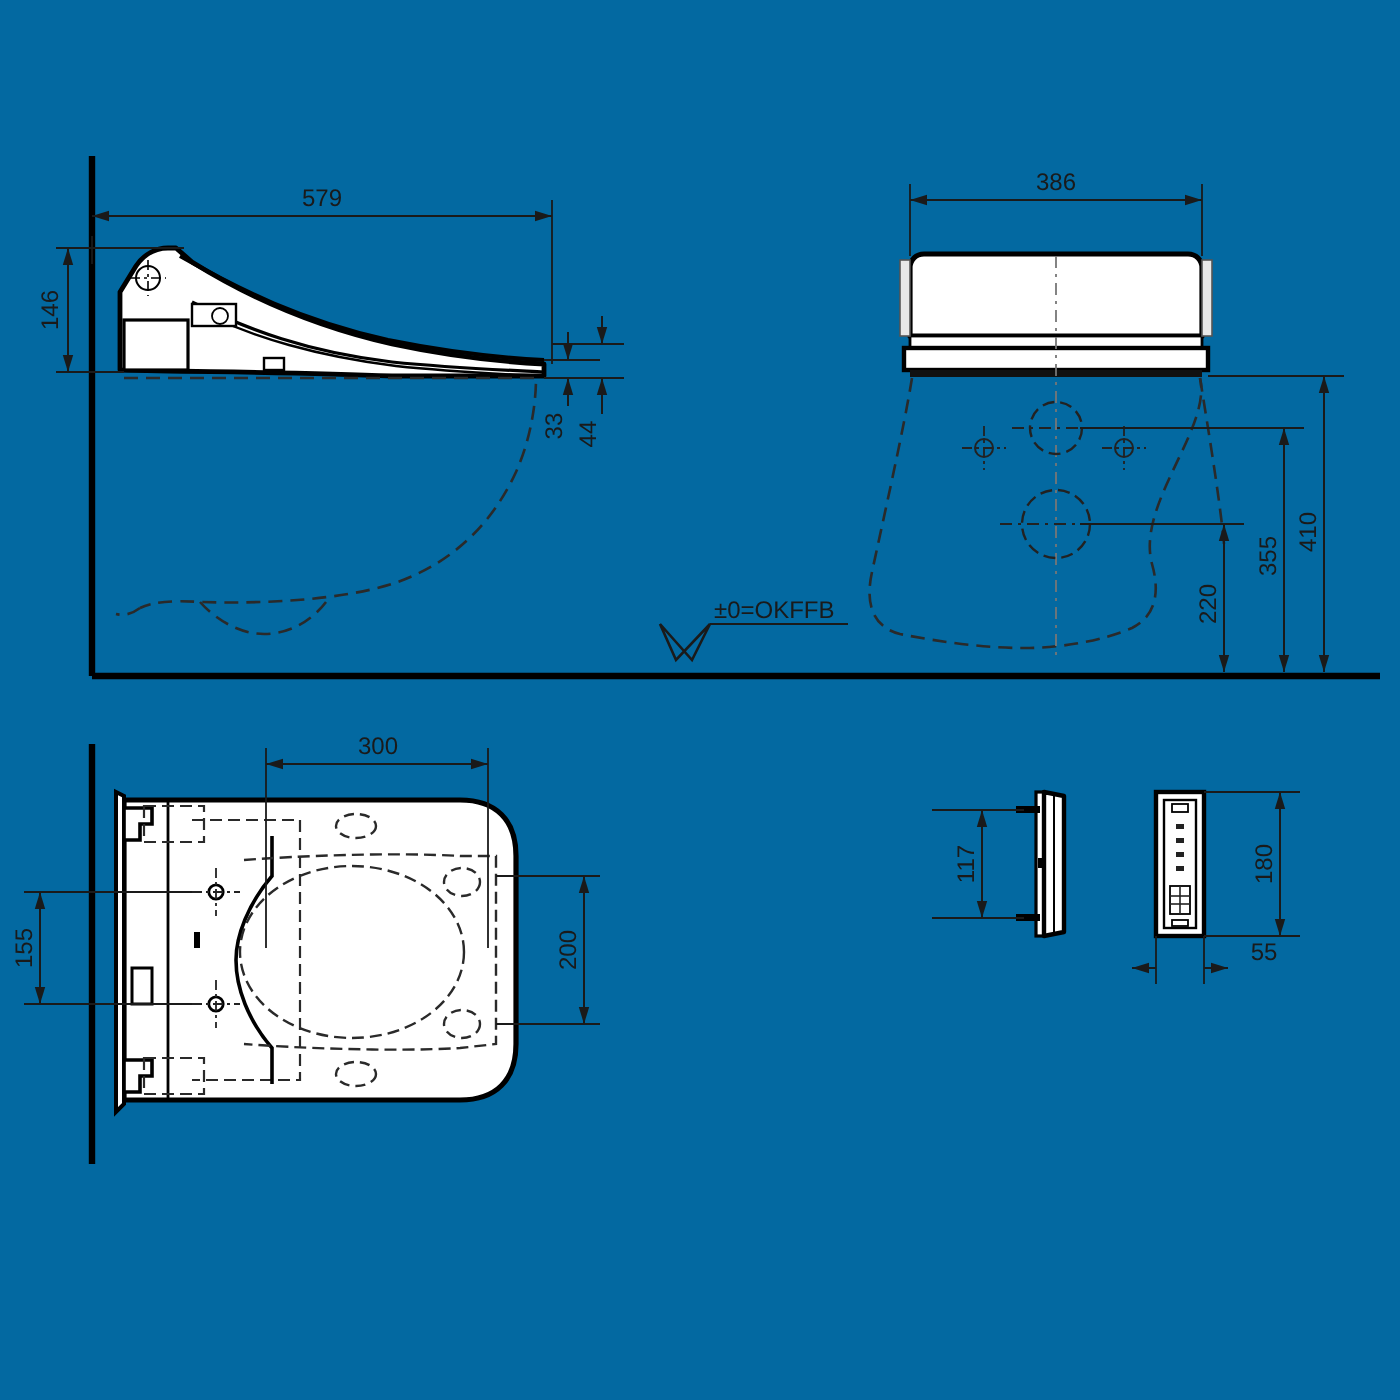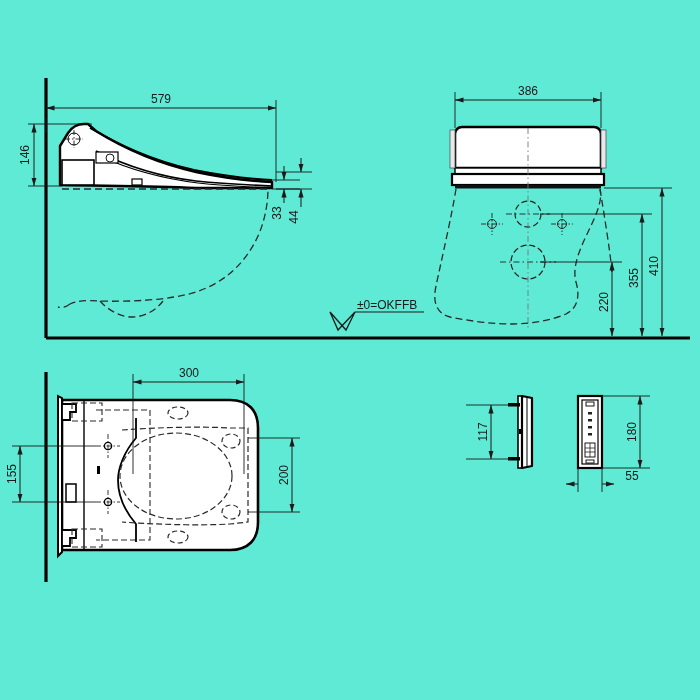--- a/index.html
+++ b/index.html
@@ -1,18 +1,18 @@
 <!DOCTYPE html>
 <html><head>
 <meta charset="utf-8">
 <style>
   html,body{margin:0;padding:0;background:#ffffff;}
   body{width:700px;height:700px;overflow:hidden;
        font-family:"Liberation Sans","DejaVu Sans",sans-serif;}
-  #sheet{position:relative;width:700px;height:700px;background:#5eead4;}
+  #sheet{position:relative;width:700px;height:700px;background:#0369a1;}
   svg{display:block;}
   .dimtxt{font-family:"Liberation Sans","DejaVu Sans",sans-serif;font-size:12px;fill:#1a1a1a;}
 </style>
 </head>
 <body>
 
 <div id="sheet">
 <svg width="700" height="700" viewBox="0 0 700 700">
 
   <defs>

